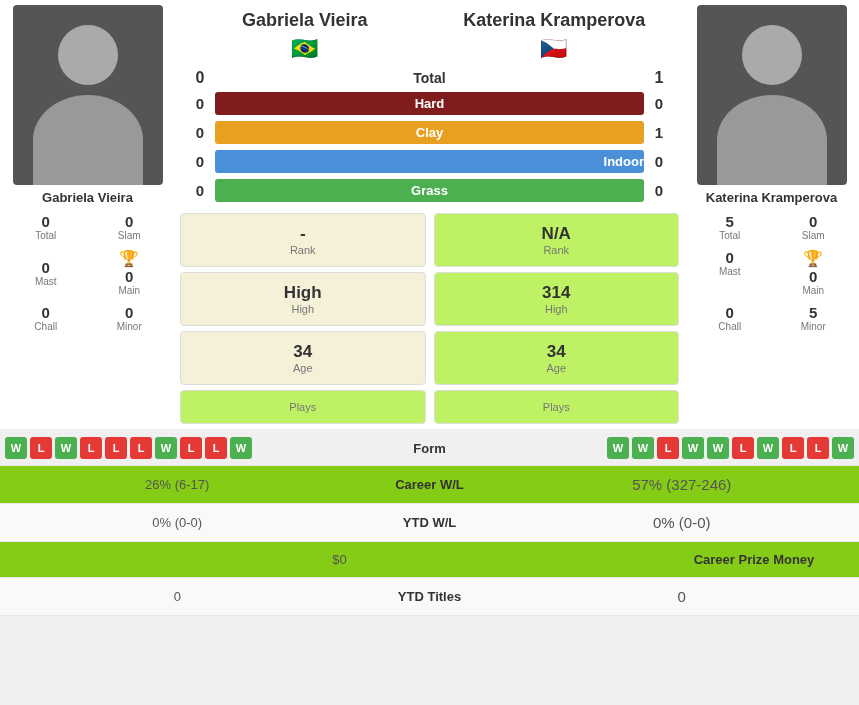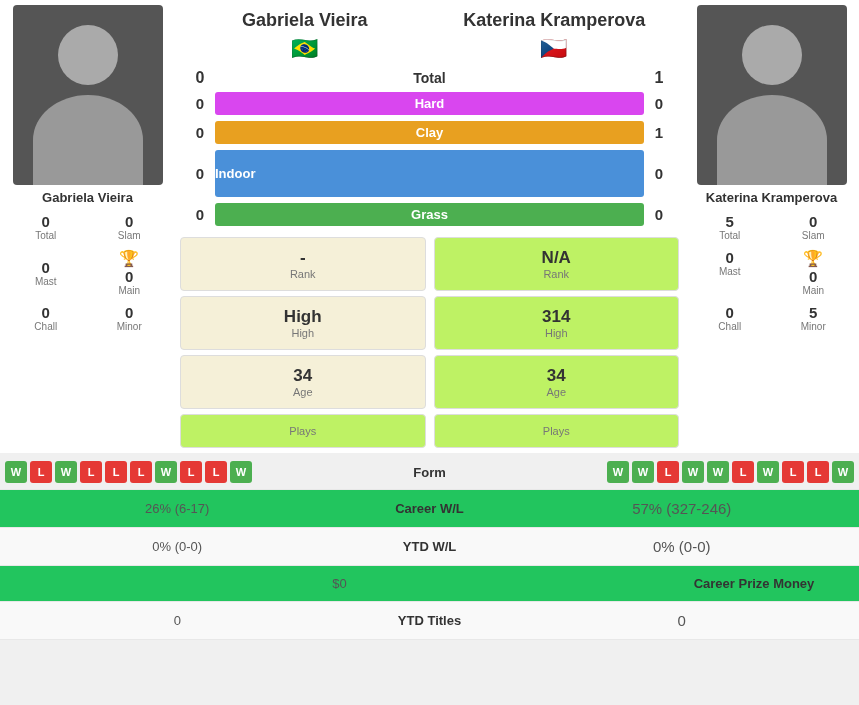--- a/index.html
+++ b/index.html
@@ -174,21 +174,21 @@
       align-items: center;
       justify-content: center;
       font-weight: bold;
       font-size: 11px;
       color: white;
     }
     .fb-w { background: #4caf50; }
     .fb-l { background: #e53935; }
 
     .career-rows {
-      background: #22c55e;
+      background: #84cc16;
     }
     .career-row {
       display: flex;
       align-items: center;
       padding: 10px 15px;
       border-top: 1px solid #e8e8e8;
     }
     .career-row:last-child {
       border-bottom: 1px solid #e8e8e8;
     }
@@ -267,33 +267,33 @@
       </div>
 
       <div style="display:flex;align-items:center;width:100%;padding:2px 5px;">
         <div style="font-size:16px;font-weight:bold;color:#333;width:30px;text-align:center;">0</div>
         <div style="flex:1;text-align:center;font-size:14px;font-weight:bold;color:#333;">Total</div>
         <div style="font-size:16px;font-weight:bold;color:#333;width:30px;text-align:center;">1</div>
       </div>
 
       <div style="display:flex;align-items:center;width:100%;padding:3px 5px;">
         <div style="font-size:15px;font-weight:bold;color:#333;width:30px;text-align:center;">0</div>
-        <div style="flex:1;text-align:center;padding:4px 0;background:#d946ef;border-radius:3px;color:white;font-weight:bold;font-size:13px;">Hard</div>
+        <div style="flex:1;text-align:center;padding:4px 0;background:#7f1d1d;border-radius:3px;color:white;font-weight:bold;font-size:13px;">Hard</div>
         <div style="font-size:15px;font-weight:bold;color:#333;width:30px;text-align:center;">0</div>
       </div>
 
       <div style="display:flex;align-items:center;width:100%;padding:3px 5px;">
         <div style="font-size:15px;font-weight:bold;color:#333;width:30px;text-align:center;">0</div>
         <div style="flex:1;text-align:center;padding:4px 0;background:#e8a020;border-radius:3px;color:white;font-weight:bold;font-size:13px;">Clay</div>
         <div style="font-size:15px;font-weight:bold;color:#333;width:30px;text-align:center;">1</div>
       </div>
 
       <div style="display:flex;align-items:center;width:100%;padding:3px 5px;">
         <div style="font-size:15px;font-weight:bold;color:#333;width:30px;text-align:center;">0</div>
-        <div style="flex:1;text-align:left;padding:16px 0;background:#4a90d9;border-radius:3px;color:white;font-weight:bold;font-size:13px;">Indoor</div>
+        <div style="flex:1;text-align:right;padding:4px 0;background:#4a90d9;border-radius:3px;color:white;font-weight:bold;font-size:13px;">Indoor</div>
         <div style="font-size:15px;font-weight:bold;color:#333;width:30px;text-align:center;">0</div>
       </div>
 
       <div style="display:flex;align-items:center;width:100%;padding:3px 5px;">
         <div style="font-size:15px;font-weight:bold;color:#333;width:30px;text-align:center;">0</div>
         <div style="flex:1;text-align:center;padding:4px 0;background:#4caf50;border-radius:3px;color:white;font-weight:bold;font-size:13px;">Grass</div>
         <div style="font-size:15px;font-weight:bold;color:#333;width:30px;text-align:center;">0</div>
       </div>
 
       <div style="display:flex;gap:8px;width:100%;margin-top:8px;">

